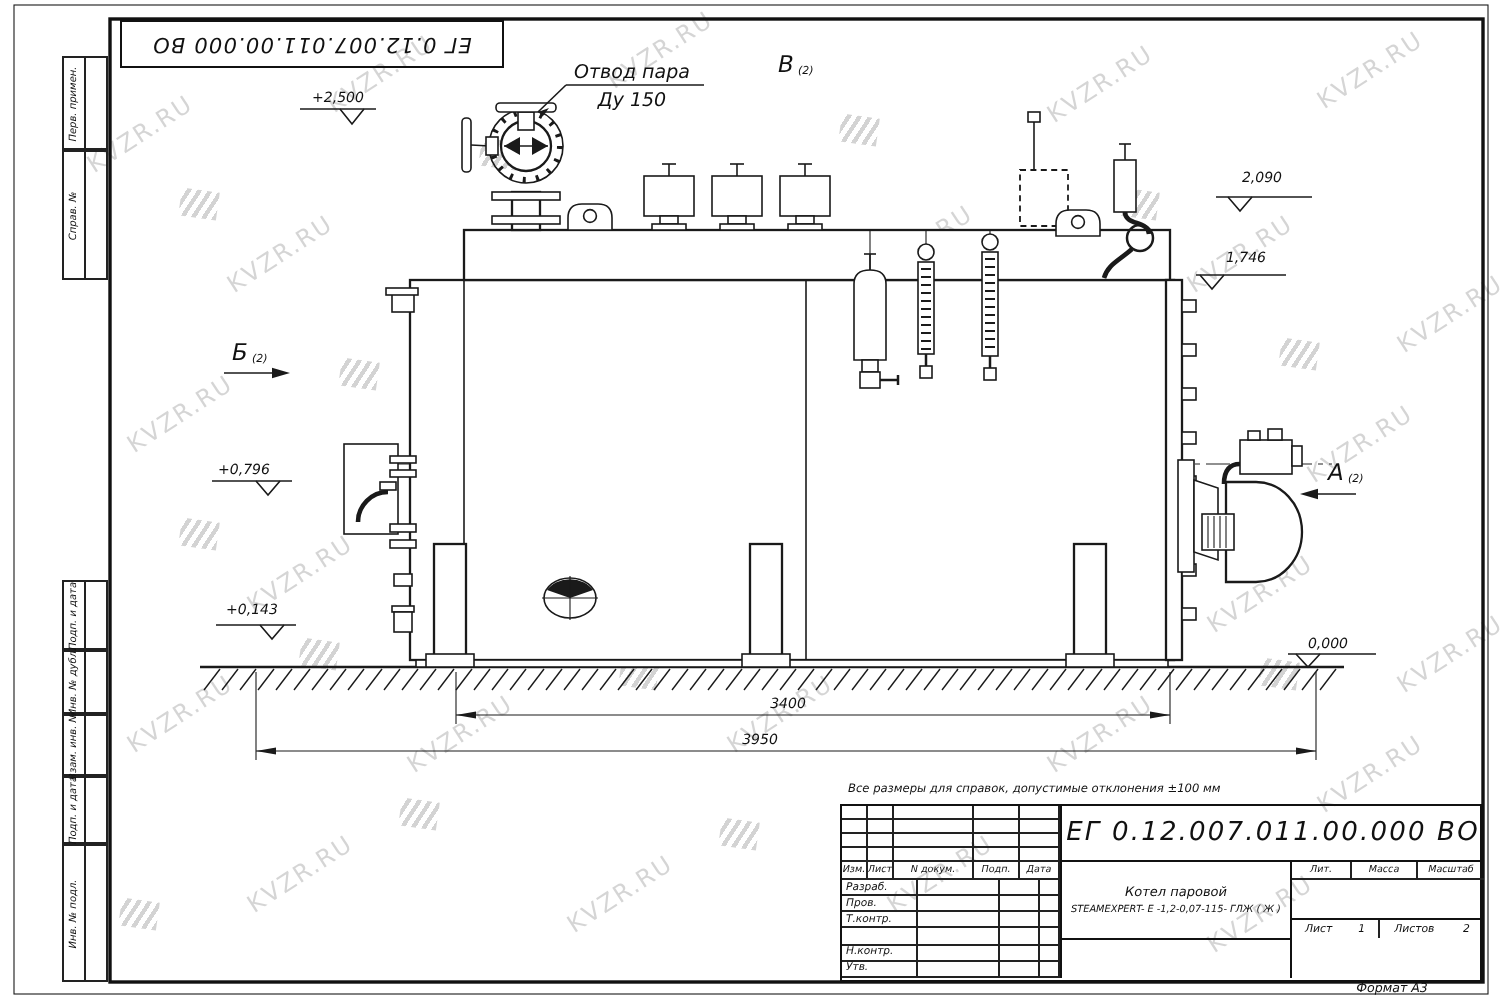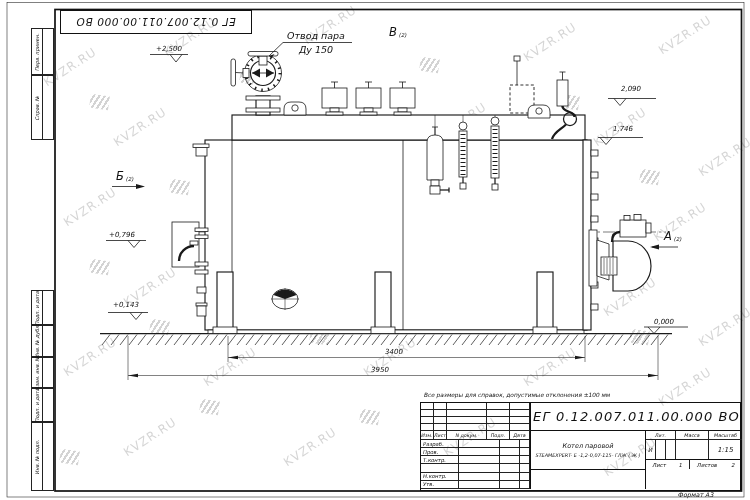--- a/index.html
+++ b/index.html
@@ -546,27 +546,20 @@
       <div class="n1">Котел паровой</div>
       <div class="n2">STEAMEXPERT- Е -1,2-0,07-115- ГЛЖ ( Ж )</div>
     </div>
     <div class="tb-empty"></div>
     <div class="tb-lit">
       <div class="tb-lit-head">
         <div style="width:30px">Лит.</div>
         <div style="width:33px">Масса</div>
         <div style="width:33px;border-right:none">Масштаб</div>
       </div>
-      <div class="tb-lit-vals">
-        <div style="width:10px;font-size:6px">И</div>
-        <div style="width:10px"></div>
-          <div style="width:10px"></div>
-        <div style="width:33px"></div>
-        <div style="width:33px;border-right:none;font-size:7px">1:15</div>
-      </div>
     </div>
     <div class="tb-sheet">
       <div class="c" style="width:44px">
         <span>Лист</span>
         <span>1</span>
       </div>
       <div class="c" style="width:52px;border-right:none">
         <span>Листов</span>
         <span>2</span>
       </div>

